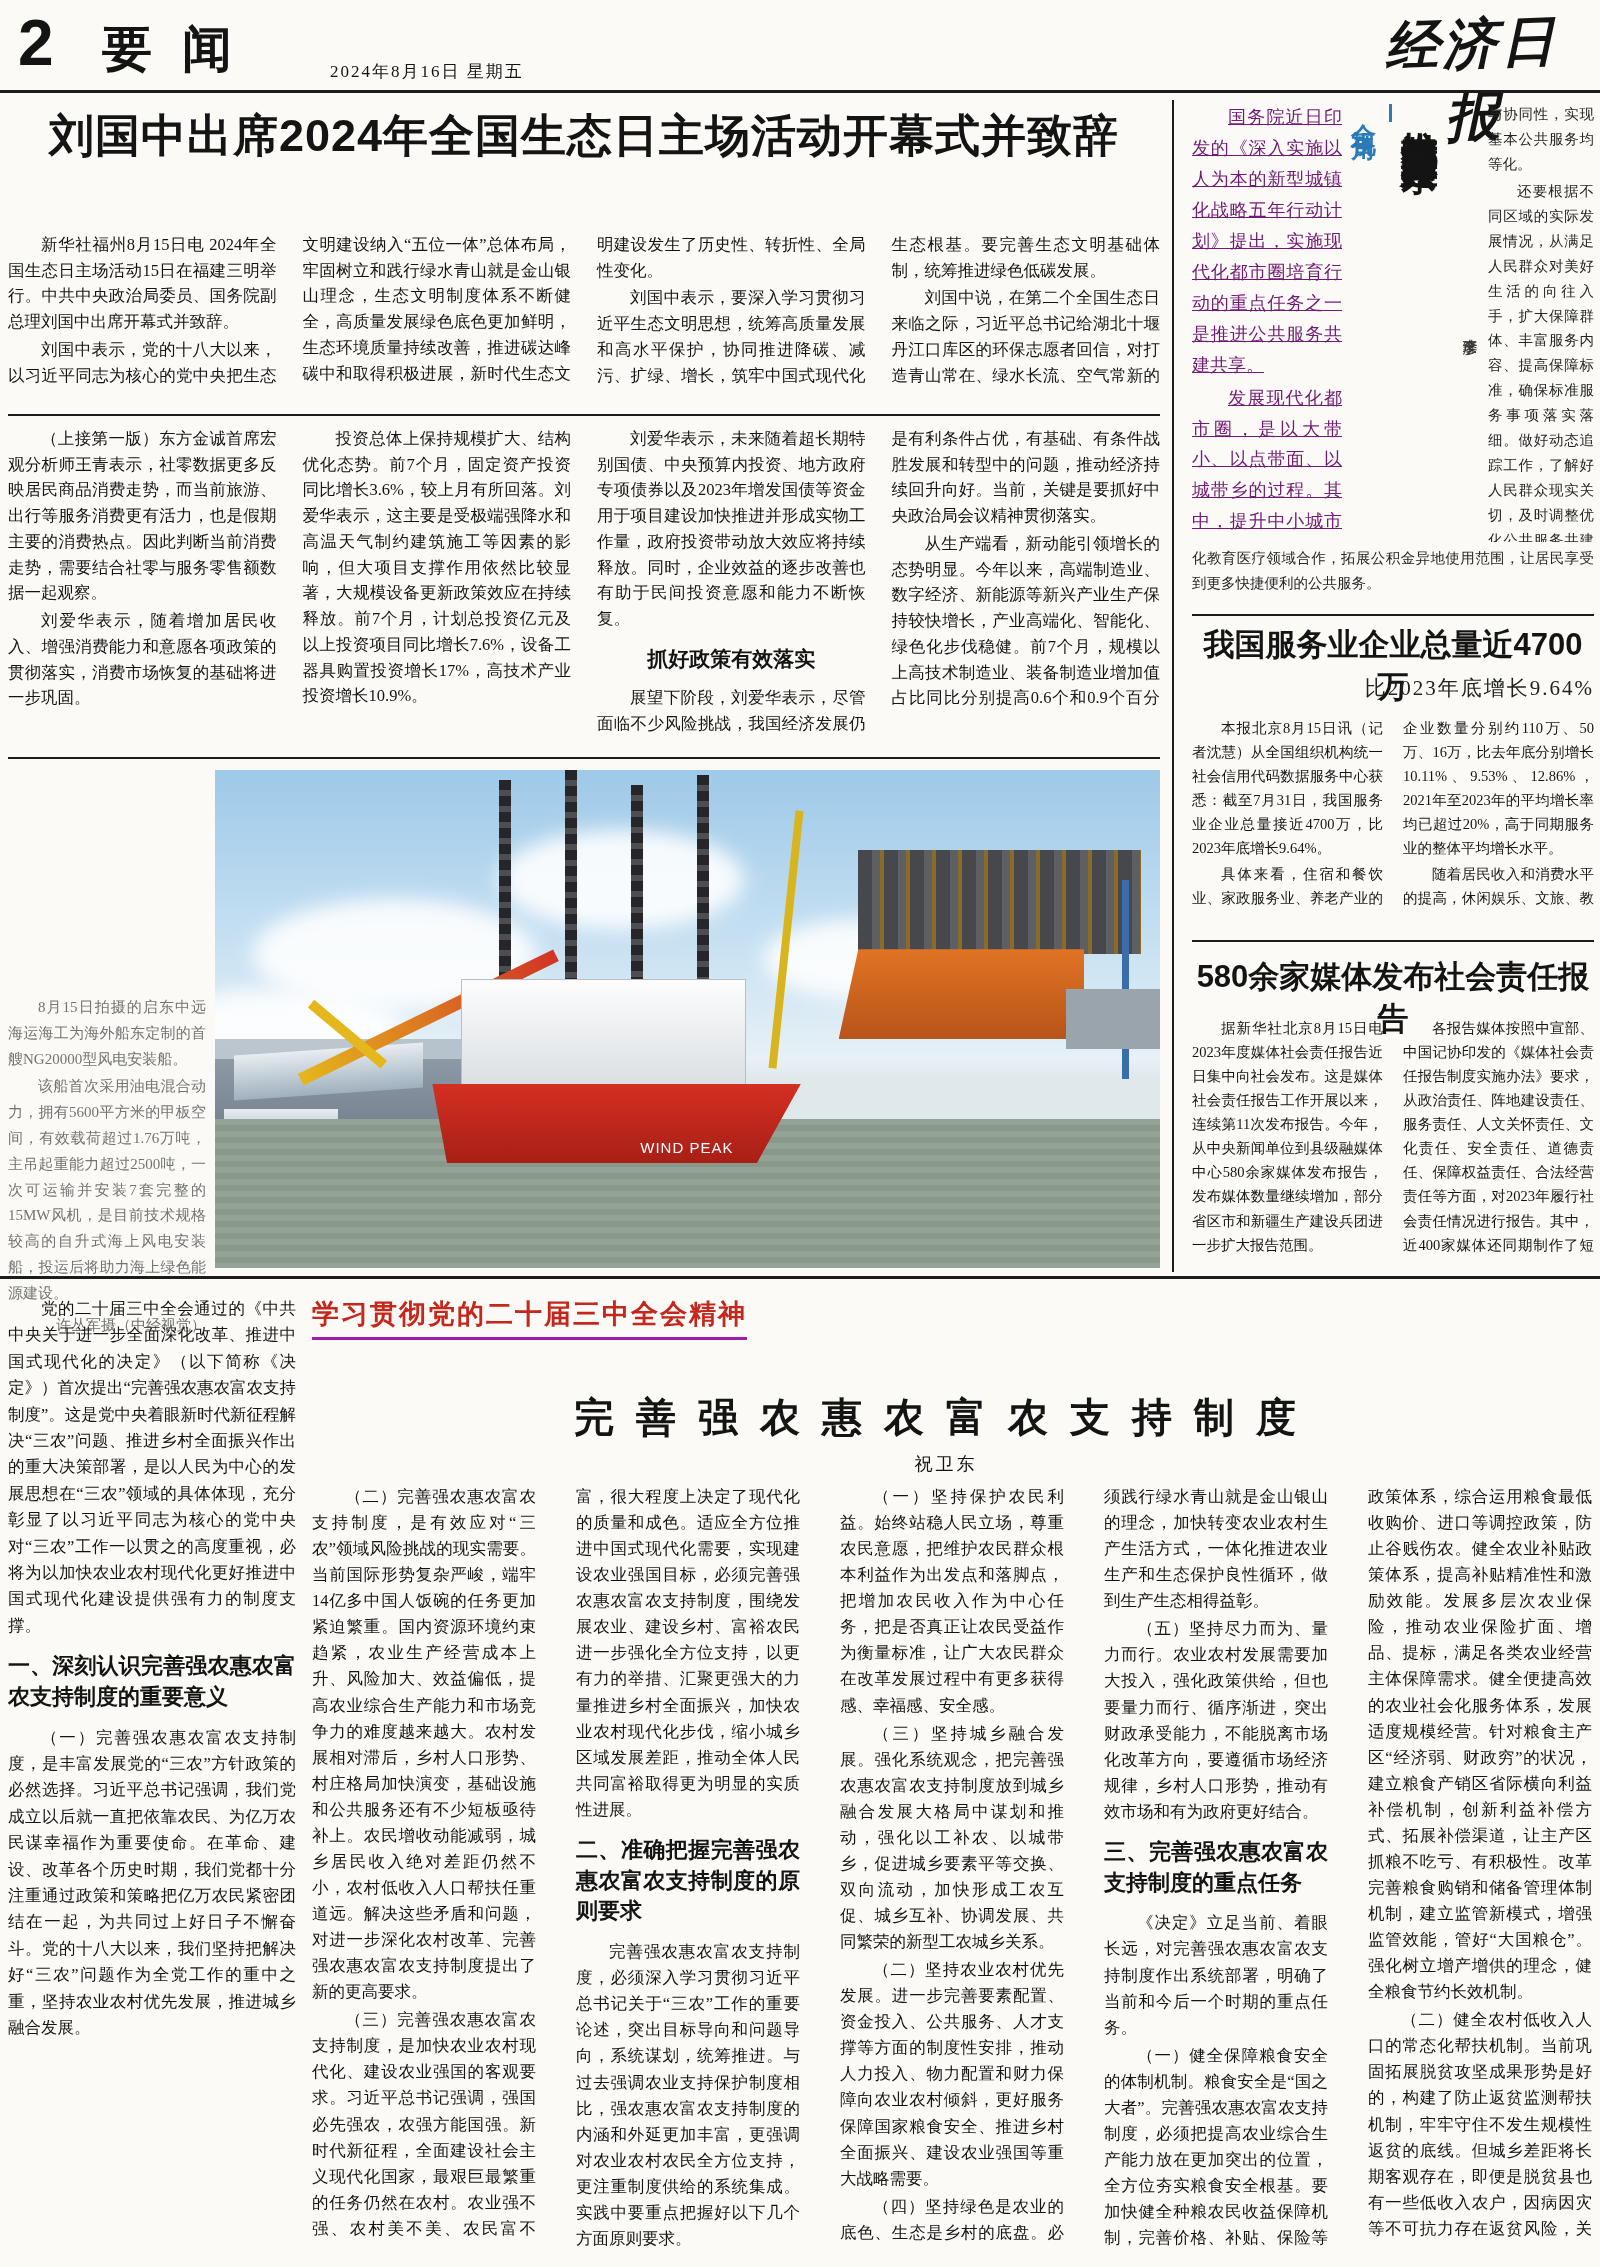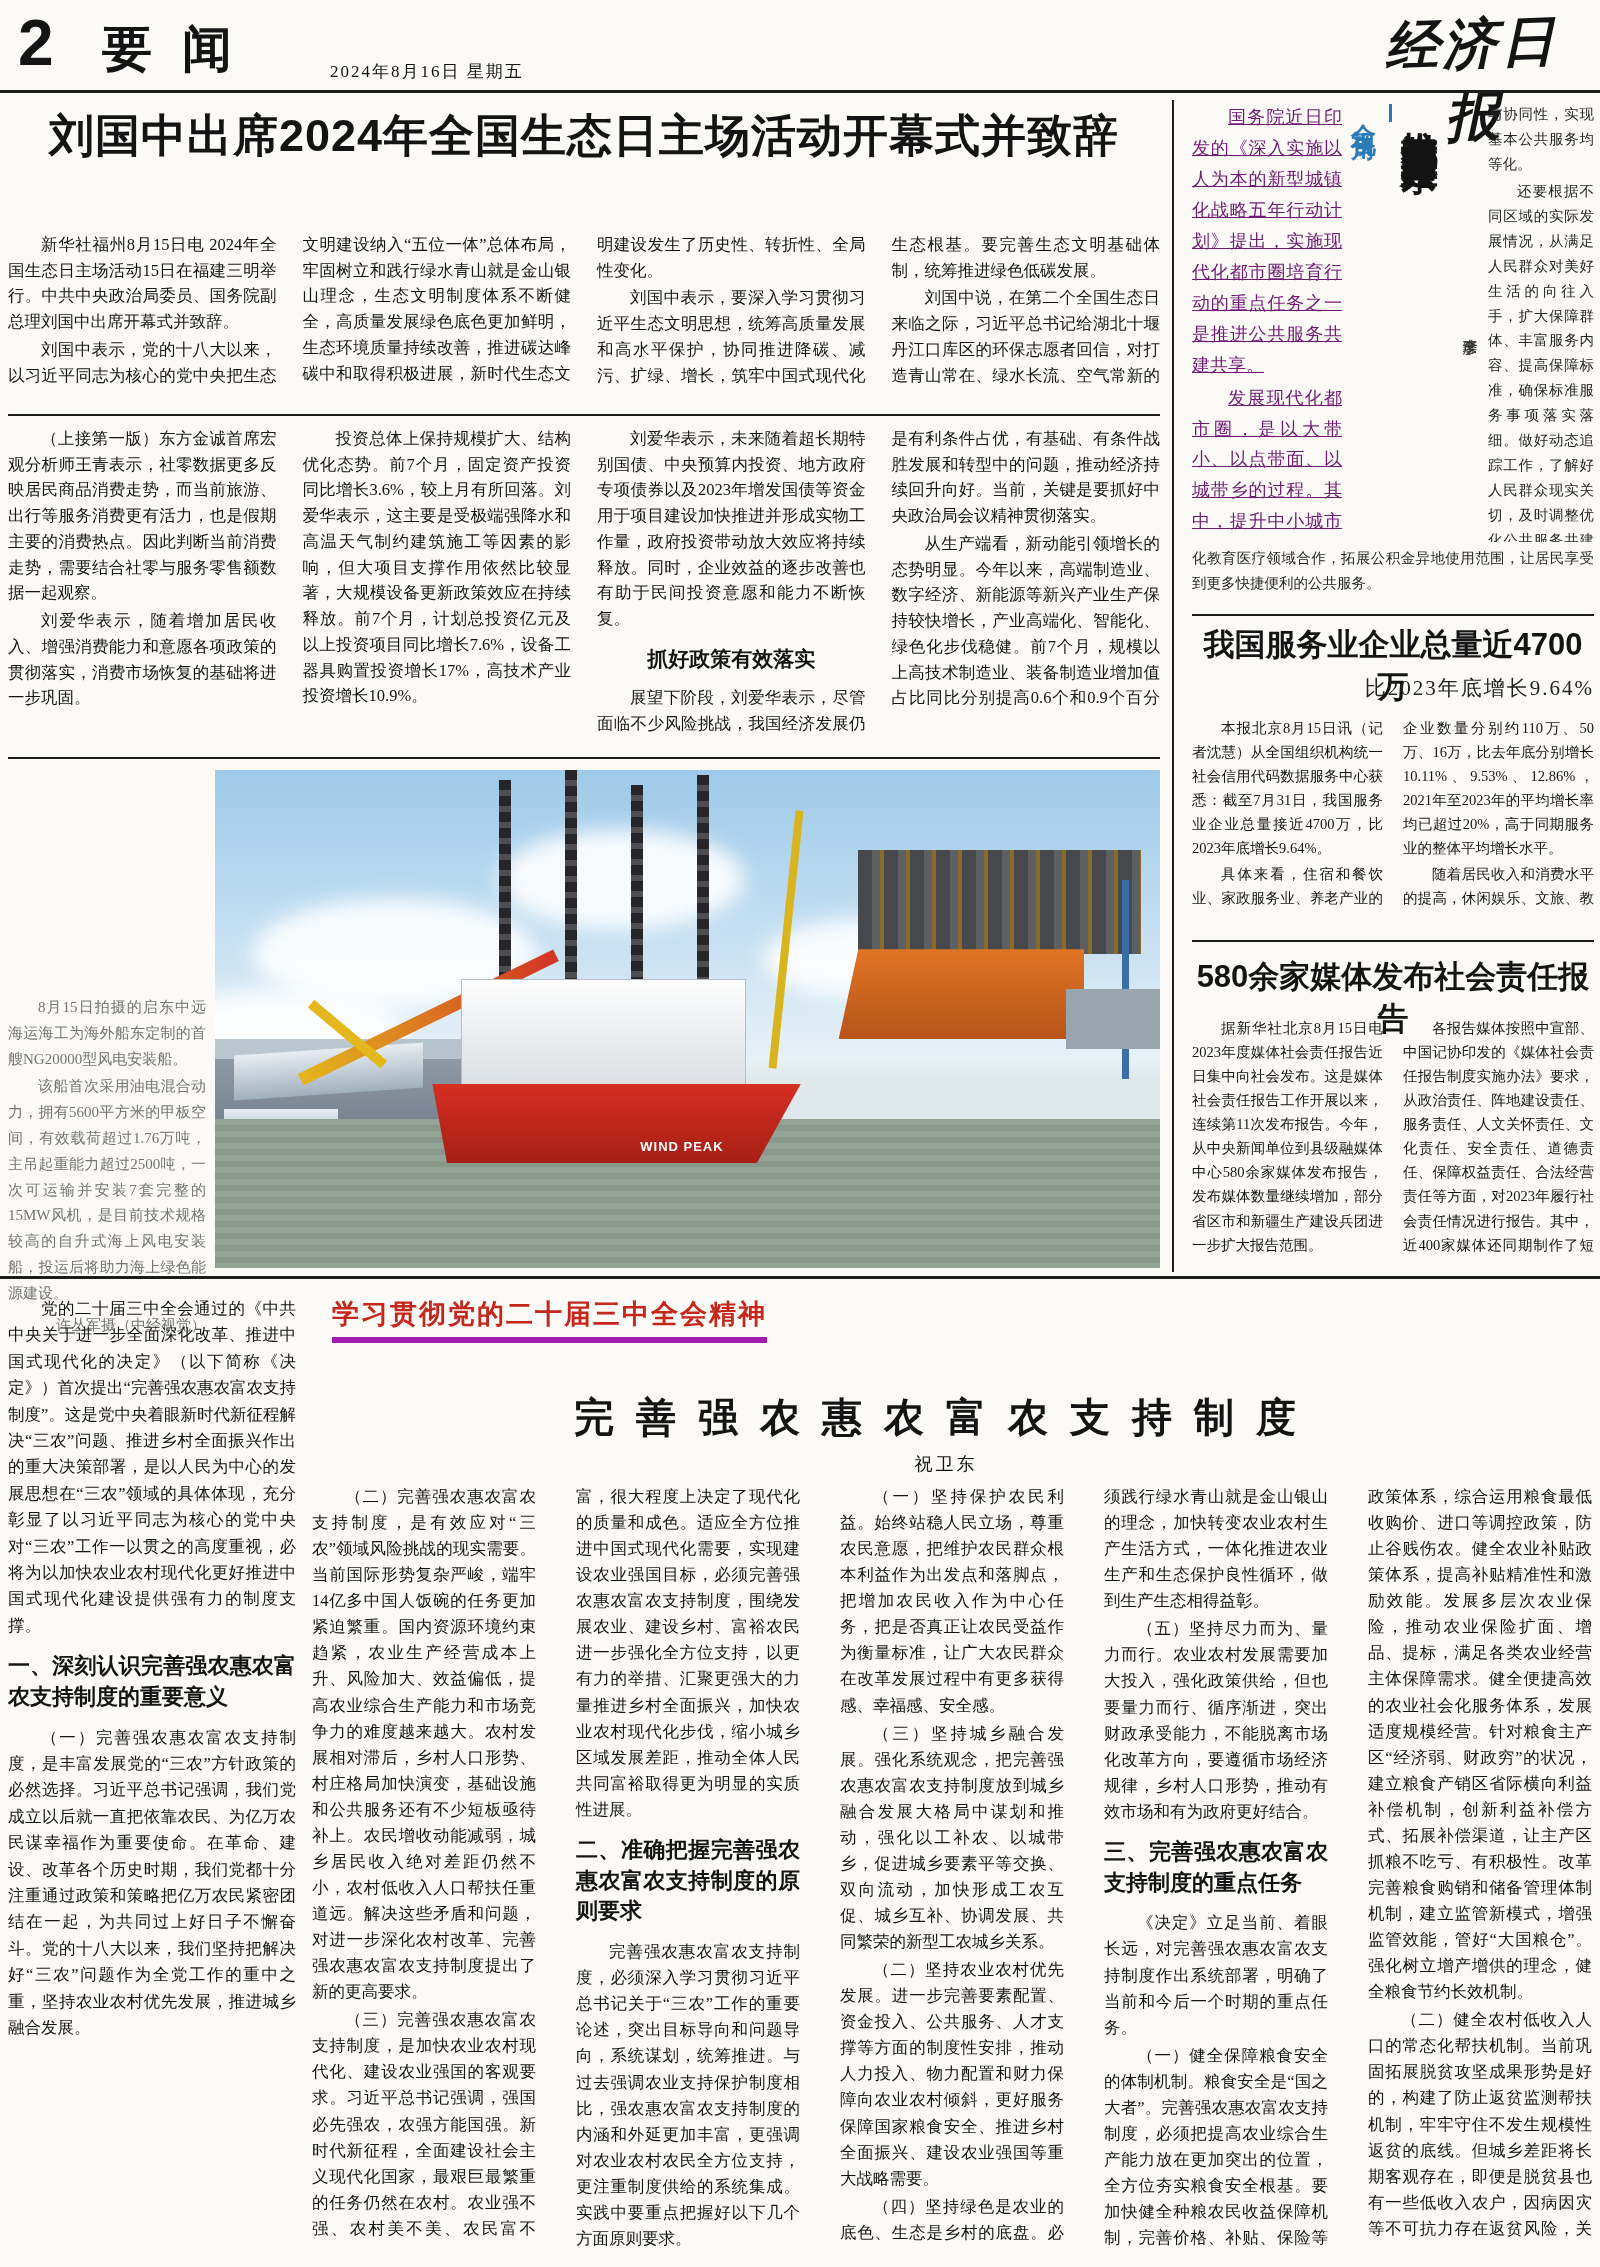--- a/index.html
+++ b/index.html
@@ -34,21 +34,21 @@
   .dock{position:absolute;left:0;top:58%;width:40%;height:20%;background:linear-gradient(180deg,#8d99a5,#6c7886);}
   .warehouse{position:absolute;background:linear-gradient(180deg,#e8edf1,#9fb0bd);}
   .water{position:absolute;left:0;top:70%;width:100%;height:30%;
         background:repeating-linear-gradient(180deg,#93a496 0 6px,#88998c 6px 12px);}
   .leg{position:absolute;width:12px;background:repeating-linear-gradient(180deg,#26262a 0 10px,#4d4d52 10px 16px);}
   .superstructure{position:absolute;left:26%;top:42%;width:30%;height:22%;background:linear-gradient(180deg,#fdfdfd,#d9dee2);
         border:1px solid #b7bec4;}
   .hull-red{position:absolute;left:23%;top:63%;width:39%;height:16%;background:linear-gradient(180deg,#d42f22,#a81f16);
         clip-path:polygon(0 0,100% 0,88% 100%,4% 100%);}
   .ship-name{position:absolute;left:45%;top:74%;color:#fff;font-family:"Liberation Sans","DejaVu Sans",sans-serif;
-        font-size:13px;font-weight:700;letter-spacing:1px;}
+        font-size:15px;font-weight:400;letter-spacing:1px;}
   .crane-boom{position:absolute;left:6%;top:36%;width:30%;height:13px;background:linear-gradient(90deg,#e4b71d,#d23325);
         transform:rotate(-26deg);transform-origin:right center;}
   .crane-jib{position:absolute;left:9%;top:52%;width:10%;height:10px;background:#e4b71d;transform:rotate(40deg);}
   .orange-vessel{position:absolute;left:66%;top:36%;width:26%;height:18%;background:linear-gradient(180deg,#e07423,#b7541a);
         clip-path:polygon(8% 0,100% 0,100% 100%,0 100%);}
   .topsides{position:absolute;left:68%;top:16%;width:30%;height:21%;
         background:repeating-linear-gradient(90deg,#46484c 0 14px,#5c5f64 14px 22px,#8a6c28 22px 26px);}
   .yellow-crane{position:absolute;left:60%;top:8%;width:8px;height:52%;background:#d8b51f;transform:rotate(6deg);}
   .blue-crane{position:absolute;left:96%;top:22%;width:7px;height:40%;background:#3a6ea8;}
   .grey-ship{position:absolute;left:90%;top:44%;width:10%;height:12%;background:#9aa4ad;}
@@ -64,23 +64,23 @@
         font-family:"Liberation Sans","DejaVu Sans",sans-serif;font-weight:900;font-size:37px;letter-spacing:2px;}
   .gv-byline{position:absolute;left:118px;top:225px;writing-mode:vertical-rl;text-orientation:upright;font-size:15px;color:#333;}
   .gv-right{flex:1;font-size:14.5px;line-height:1.72;color:#262626;}
   .gv-bottom{position:absolute;left:1192px;top:546px;width:402px;font-size:14.5px;line-height:1.72;color:#262626;}
   .rail-head{position:absolute;left:1192px;width:402px;text-align:center;
         font-family:"Liberation Sans","DejaVu Sans",sans-serif;font-weight:900;}
   .rail-sub{position:absolute;left:1192px;width:402px;text-align:center;font-size:21px;letter-spacing:2px;color:#222;}
   .rail-cols{position:absolute;left:1192px;width:402px;column-count:2;column-gap:20px;column-fill:auto;
         font-size:14.5px;line-height:1.66;overflow:hidden;}
   
-  .kicker{position:absolute;left:332px;top:1296px;color:#c5271d;
+  .kicker{position:absolute;left:312px;top:1296px;color:#c5271d;
         font-family:"Liberation Sans","DejaVu Sans",sans-serif;font-weight:900;font-size:27px;
-        padding-bottom:5px;border-bottom:6px solid #a21caf;letter-spacing:2px;}
+        padding-bottom:5px;border-bottom:3px solid #a21caf;letter-spacing:2px;}
   .headline-bottom{position:absolute;left:300px;top:1390px;width:1292px;text-align:center;
         font-family:"Liberation Sans","DejaVu Sans",sans-serif;font-weight:900;font-size:40px;letter-spacing:22px;}
   .byline-bottom{position:absolute;left:300px;top:1452px;width:1292px;text-align:center;font-size:18px;letter-spacing:3px;}
   .bcol1{position:absolute;left:8px;top:1296px;width:288px;height:964px;font-size:16.5px;line-height:1.6;overflow:hidden;}
   .bcols5{position:absolute;left:312px;top:1484px;width:1280px;height:778px;column-count:5;column-gap:40px;
         column-fill:auto;font-size:16.5px;line-height:1.58;overflow:hidden;}
   .bcol1 .flow-subhead,.bcols5 .flow-subhead{font-size:22px;text-align:justify;}
 </style>
 </head>
 <body>

